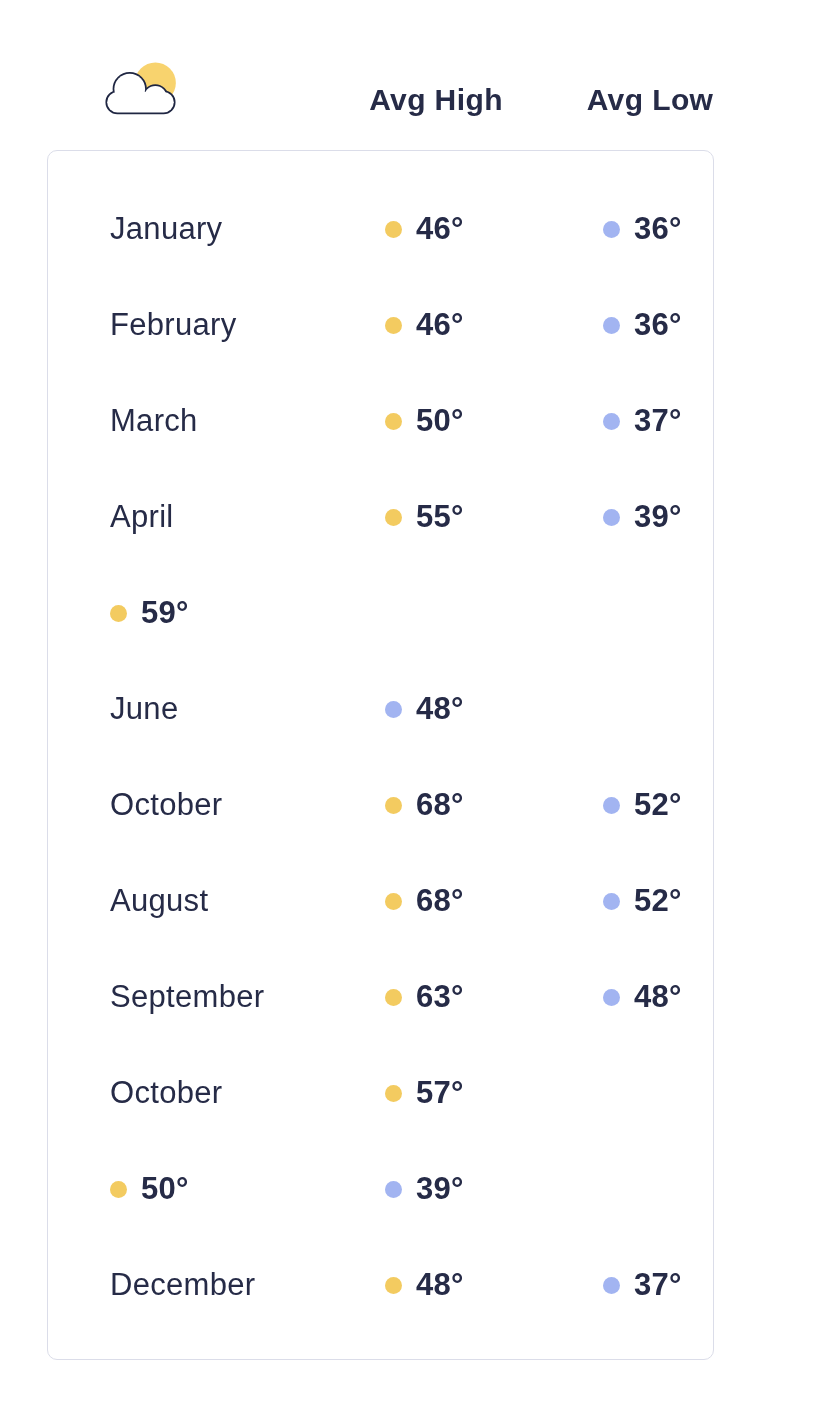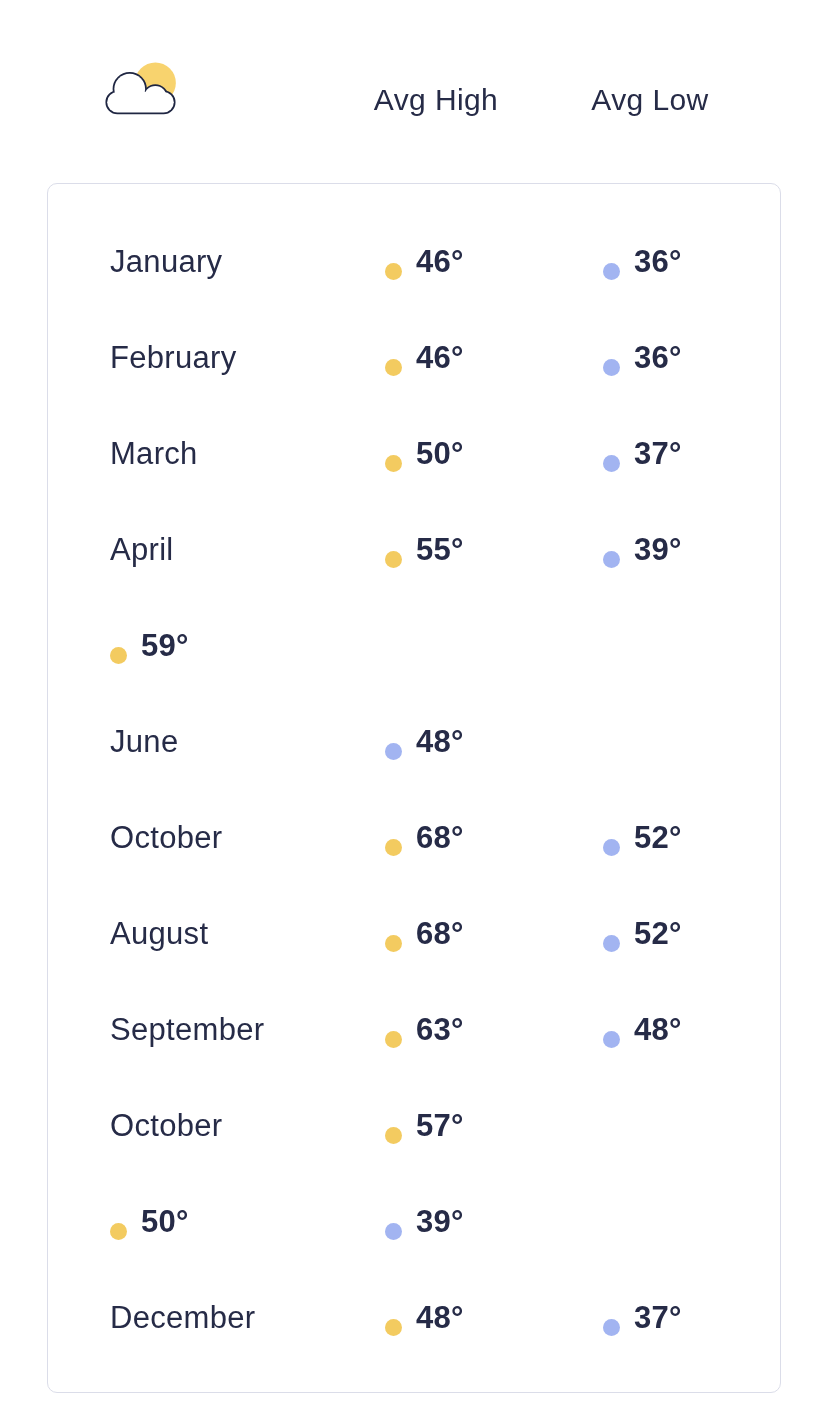--- a/index.html
+++ b/index.html
@@ -25,57 +25,56 @@
   .weather-icon {
     position: absolute;
     left: 100px;
     top: 58px;
   }
   .col-header {
     position: absolute;
     top: 100px;
     transform: translate(-50%, -50%);
     font-size: 30px;
-    font-weight: 400;
+    font-weight: 700;
     letter-spacing: 0.4px;
     color: #262b47;
     white-space: nowrap;
   }
   .col-header.high { left: 436px; }
   .col-header.low  { left: 650px; }
 
   
   .card {
     position: absolute;
     left: 47px;
     top: 150px;
-    width: 734px;
+    width: 667px;
     height: 1210px;
     box-sizing: border-box;
     border: 1.5px solid #dbdde9;
     border-radius: 10px;
     background: #ffffff;
     padding: 30px 40px 28px 62px;
-    margin-top: 33px;
   }
   .row {
     height: 96px;
     display: grid;
     grid-template-columns: 275px 218px 1fr;
     align-items: center;
   }
   .month {
     font-size: 31px;
     font-weight: 500;
     letter-spacing: 0.3px;
     color: #262b47;
   }
   .temp {
     display: flex;
-    align-items: flex-end;
+    align-items: center;
     font-size: 31px;
     font-weight: 700;
     letter-spacing: 0.3px;
     color: #262b47;
   }
   .dot {
     display: inline-block;
     width: 17px;
     height: 17px;
     border-radius: 50%;

